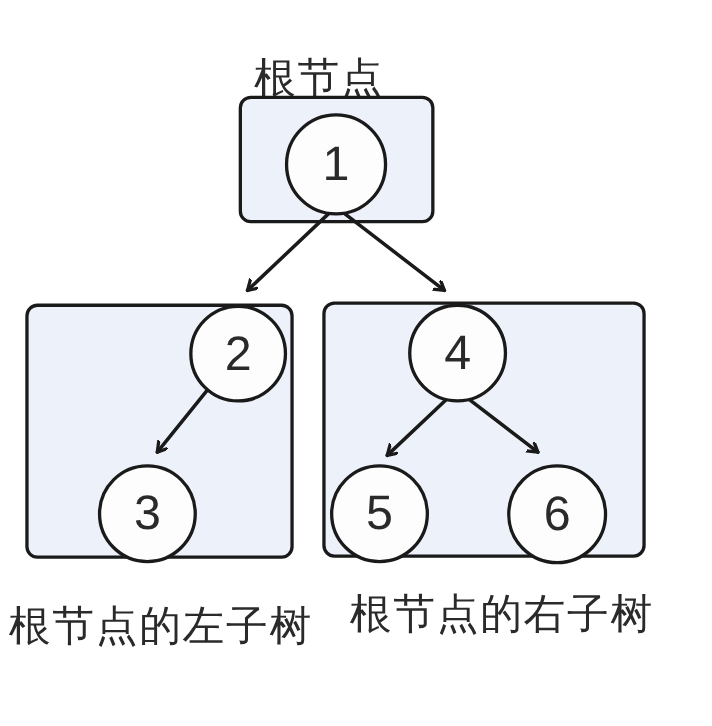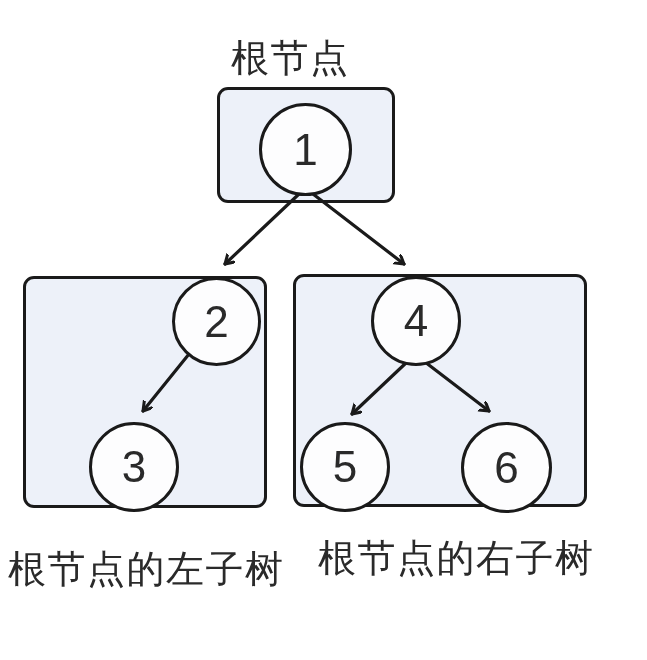--- a/index.html
+++ b/index.html
@@ -57,21 +57,21 @@
   .node-4 { left: 371px; top: 276px; width: 90px; height: 90px; }
   .node-5 { left: 300px; top: 422px; width: 90px; height: 90px; }
   .node-6 { left: 461px; top: 422px; width: 91px; height: 91px; }
   .diagram-label {
     position: absolute;
     font-size: 38px;
     letter-spacing: 1.5px;
     color: var(--text);
     white-space: nowrap;
   }
-  .root-label  { left: 231px; top: 33px; }
+  .root-label  { left: 231px; top: 46px; }
   .left-label  { left: 8px;   top: 544px; }
   .right-label { left: 318px; top: 533px; }
   .edges-svg {
     position: absolute;
     left: 0; top: 0;
     width: 647px; height: 660px;
     pointer-events: none;
   }
   .edge {
     stroke: var(--stroke);

